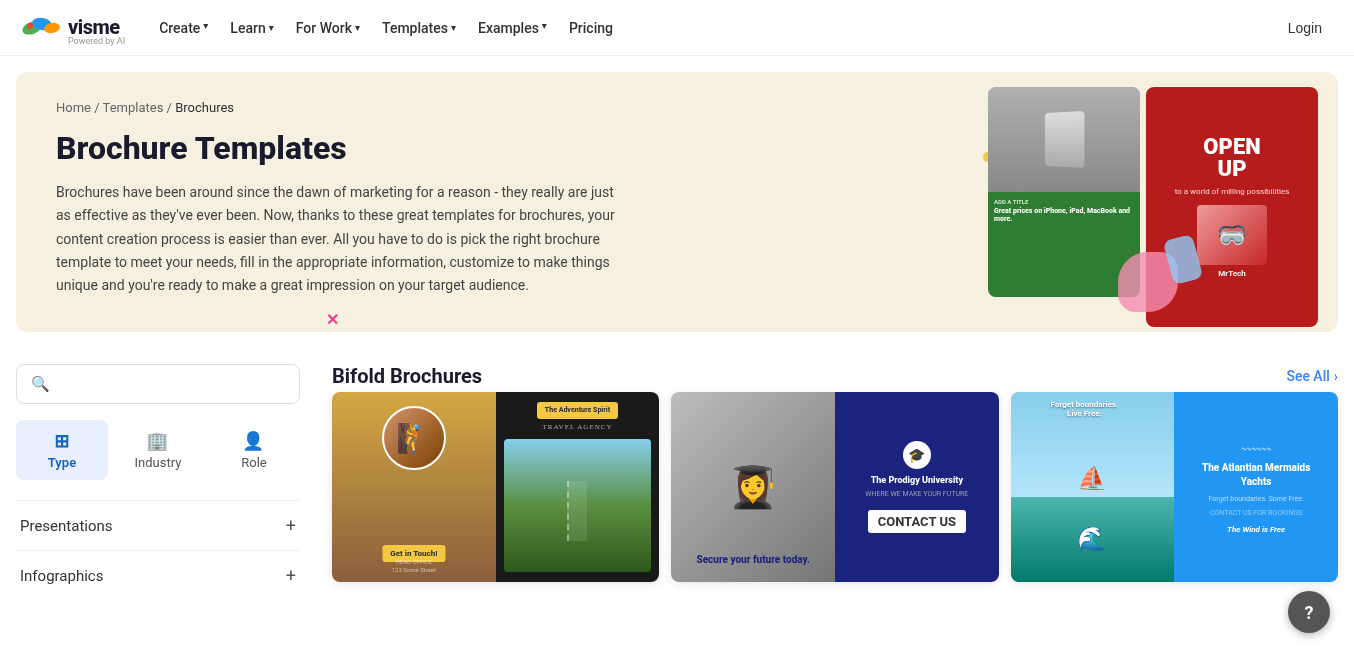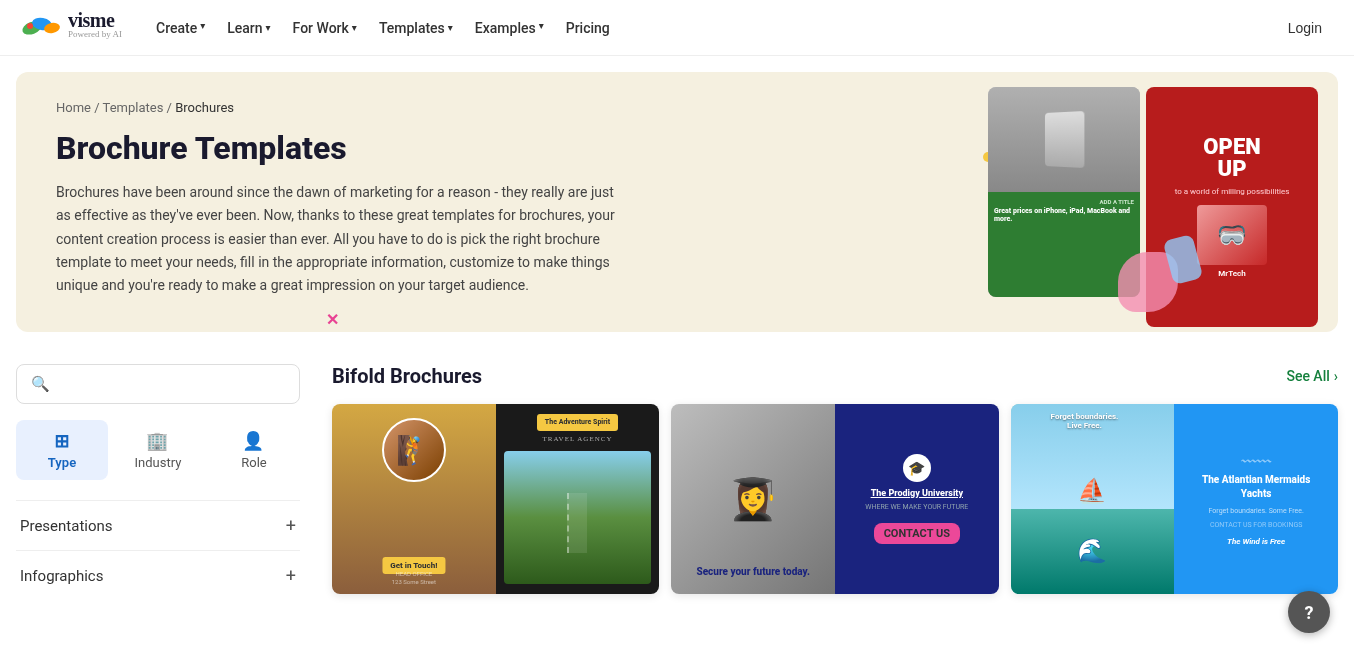--- a/index.html
+++ b/index.html
@@ -1,23 +1,22 @@
 <!DOCTYPE html>
 <html><head>
   <meta charset="utf-8">
   <style>
     * { box-sizing: border-box; margin: 0; padding: 0; }
     body { font-family: -apple-system, BlinkMacSystemFont, 'Segoe UI', Roboto, sans-serif; background: #fff; color: #333; }
 
     
     .visme-logo-container {
       display: flex;
-      align-items: flex-start;
+      align-items: flex-end;
       gap: 4px;
-      font-family: Liberation Serif, serif;
     }
     .visme-text-block {
       display: flex;
       flex-direction: column;
       line-height: 1;
     }
 
   </style>
 </head>
 <body>
@@ -85,21 +84,21 @@
   <h1 style="font-size:32px;font-weight:800;color:#1a1a2e;margin-bottom:14px;max-width:55%;line-height:1.2;">Brochure Templates</h1>
   <p style="font-size:14px;color:#444;line-height:1.65;max-width:560px;">Brochures have been around since the dawn of marketing for a reason - they really are just as effective as they've ever been. Now, thanks to these great templates for brochures, your content creation process is easier than ever. All you have to do is pick the right brochure template to meet your needs, fill in the appropriate information, customize to make things unique and you're ready to make a great impression on your target audience.</p>
 
   <div style="position:absolute;right:20px;top:15px;bottom:15px;width:330px;display:flex;gap:6px;align-items:flex-start;">
 
     <div style="flex:1;height:210px;border-radius:8px;overflow:hidden;position:relative;background:linear-gradient(135deg,#c8c8c8,#888);display:flex;flex-direction:column;justify-content:flex-start;align-items:center;">
 
       <div style="width:100%;height:50%;background:linear-gradient(180deg,#b0b0b0,#888);display:flex;align-items:center;justify-content:center;">
         <div style="width:40px;height:55px;background:linear-gradient(180deg,#ddd,#aaa);border-radius:4px;transform:perspective(100px) rotateY(-10deg);"></div>
       </div>
-      <div style="width:100%;flex:1;background:#2e7d32;padding:6px 6px;display:flex;flex-direction:column;align-items:flex-end;">
+      <div style="width:100%;flex:1;background:#2e7d32;padding:6px 6px;display:flex;flex-direction:column;">
         <div style="font-size:6px;color:#c8e6c9;font-weight:700;">ADD A TITLE</div>
         <div style="font-size:7px;color:#fff;font-weight:800;margin-top:2px;">Great prices on iPhone, iPad, MacBook and more.</div>
       </div>
     </div>
 
     <div style="flex:1;height:240px;border-radius:8px;overflow:hidden;background:#b71c1c;display:flex;flex-direction:column;justify-content:center;align-items:center;padding:10px;">
       <div style="font-size:22px;font-weight:900;color:#fff;line-height:1;text-align:center;">OPEN<br>UP</div>
       <div style="font-size:8px;color:#ffcdd2;margin-top:6px;text-align:center;line-height:1.4;">to a world of milling possibilities</div>
       <div style="margin-top:8px;width:70px;height:60px;background:linear-gradient(135deg,#ef9a9a,#c62828);border-radius:4px;display:flex;align-items:center;justify-content:center;">
         <span style="font-size:24px;">🥽</span>
@@ -140,23 +139,23 @@
       <span style="font-size:18px;color:#555;">+</span>
     </div>
     <div style="display:flex;align-items:center;justify-content:space-between;padding:14px 4px;font-size:15px;color:#333;cursor:pointer;border-top:1px solid #eee;">
       <span>Infographics</span>
       <span style="font-size:18px;color:#555;">+</span>
     </div>
   </div>
 
   <div style="flex:1;padding:16px 0 16px 16px;">
 
-    <div style="display:flex;align-items:center;justify-content:space-between;margin-bottom:16px;">
+    <div style="display:flex;align-items:center;justify-content:space-between;margin-bottom:4px;">
       <h2 style="font-size:20px;font-weight:700;color:#1a1a2e;">Bifold Brochures</h2>
-      <div style="font-size:14px;color:#15803d;cursor:pointer;display:flex;align-items:center;gap:4px;font-weight:500;">
+      <div style="font-size:14px;color:#3b82f6;cursor:pointer;display:flex;align-items:center;gap:4px;font-weight:500;">
         <span>See All</span>
         <span>›</span>
       </div>
     </div>
 
     <div style="display:grid;grid-template-columns:repeat(3,1fr);gap:12px;">
 
       <div style="border-radius:8px;overflow:hidden;height:190px;cursor:pointer;display:flex;box-shadow:0 2px 8px rgba(0,0,0,0.1);">
         <div style="width:50%;position:relative;overflow:hidden;background:linear-gradient(180deg,#d4a843,#8B5E3C);">
 
@@ -193,27 +192,27 @@
           </div>
 
           <div style="position:absolute;bottom:16px;left:8px;right:8px;text-align:center;">
             <div style="font-size:10px;font-weight:800;color:#1a237e;line-height:1.3;">
               <span>Secure your future today.</span>
             </div>
           </div>
         </div>
         <div style="width:50%;background:#1a237e;display:flex;flex-direction:column;align-items:center;justify-content:center;padding:12px;text-align:center;">
           <div style="width:28px;height:28px;background:#fff;border-radius:50%;margin-bottom:6px;display:flex;align-items:center;justify-content:center;font-size:14px;">🎓</div>
-          <div style="font-size:9px;font-weight:800;color:#fff;line-height:1.3;text-align:center;text-decoration:underline;">
+          <div style="font-size:9px;font-weight:800;color:#fff;line-height:1.3;text-align:center;">
             <span>The Prodigy University</span>
           </div>
           <div style="font-size:7px;color:#90a4ae;margin-top:4px;">
             <span>WHERE WE MAKE YOUR FUTURE</span>
           </div>
-          <div style="background:#ec4899;color:#333;font-size:11px;font-weight:700;padding:4px 10px;border-radius:8px;margin-top:12px;">
+          <div style="background:#ffffff;color:#333;font-size:13px;font-weight:700;padding:4px 10px;border-radius:3px;margin-top:12px;">
             <span>CONTACT US</span>
           </div>
         </div>
       </div>
 
       <div style="border-radius:8px;overflow:hidden;height:190px;cursor:pointer;display:flex;box-shadow:0 2px 8px rgba(0,0,0,0.1);">
         <div style="width:50%;background:#80cbc4;position:relative;overflow:hidden;">
 
           <div style="width:100%;height:55%;background:linear-gradient(180deg,#87ceeb 0%,#b3e5fc 100%);display:flex;align-items:flex-end;justify-content:center;">
             <span style="font-size:24px;margin-bottom:4px;">⛵</span>

